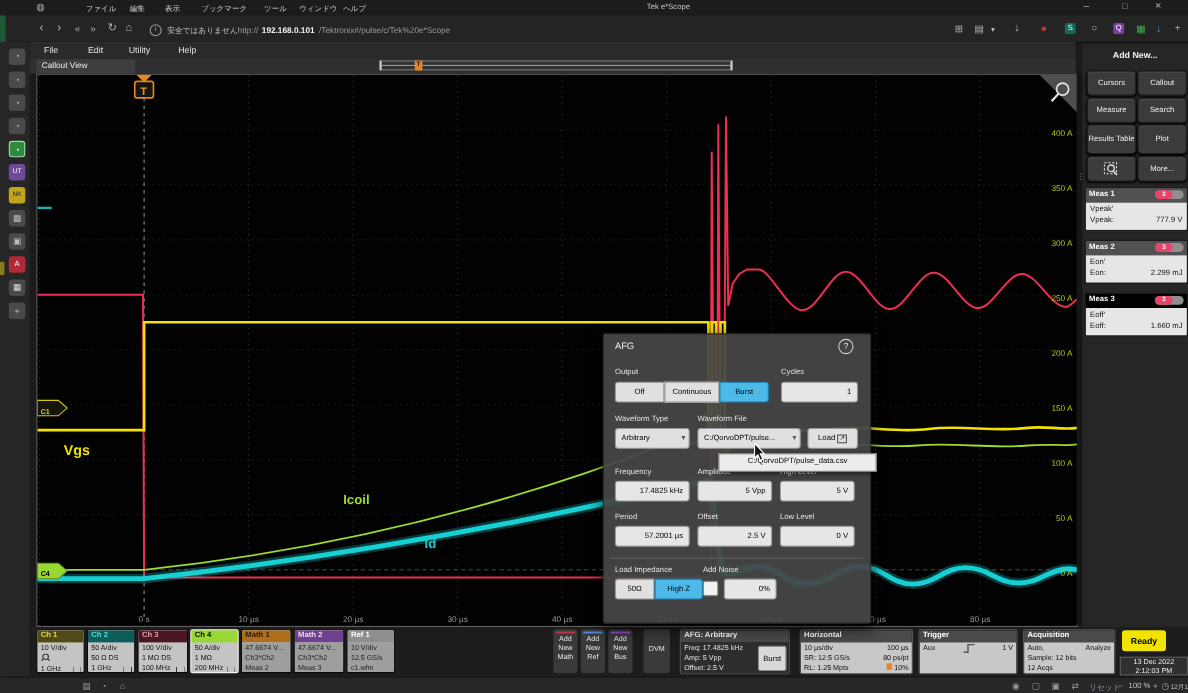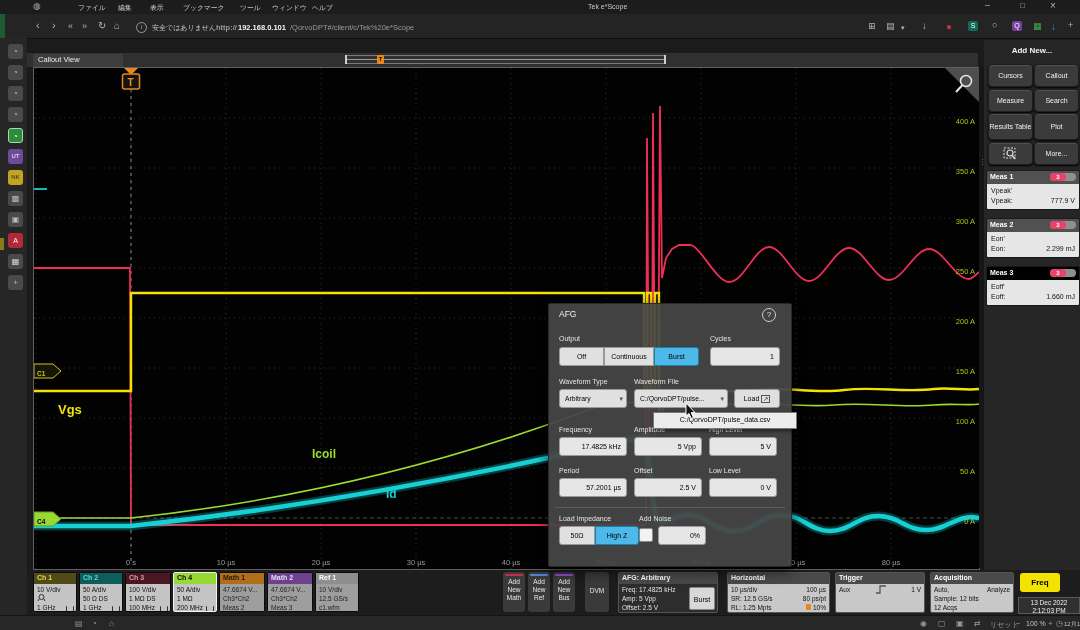--- a/index.html
+++ b/index.html
@@ -111,23 +111,23 @@
 
   <div id="navbar" class="a">
     <span class="a navico" style="left:36px;top:7px;font-size:11px;">‹</span>
     <span class="a navico" style="left:52px;top:7px;font-size:11px;">›</span>
     <span class="a navico" style="left:68px;top:8px;">«</span>
     <span class="a navico" style="left:82px;top:8px;">»</span>
     <span class="a navico" style="left:98px;top:7px;font-size:10px;">↻</span>
     <span class="a navico" style="left:114px;top:7px;font-size:10px;">⌂</span>
     <span class="a" style="left:136px;top:8px;width:9px;height:9px;border:1px solid #9a9a9a;border-radius:50%;color:#bbb;font-size:6px;text-align:center;line-height:9px;">i</span>
     <span class="a" style="left:152px;top:9px;color:#c2c2c2;font-size:7px;">安全ではありません</span>
-    <span class="a" style="left:216px;top:8.5px;color:#9a9a9a;font-size:7.5px;font-weight:bold;">http://</span>
+    <span class="a" style="left:216px;top:8.5px;color:#9a9a9a;font-size:7.5px;">http://</span>
     <span class="a" style="left:238px;top:8.5px;color:#f2f2f2;font-size:7.5px;font-weight:bold;">192.168.0.101</span>
-    <span class="a" style="left:290px;top:8.5px;color:#9a9a9a;font-size:7.5px;">/QorvoDPT#/client/c/Tek%20e*Scope</span>
+    <span class="a" style="left:290px;top:8.5px;color:#9a9a9a;font-size:7.5px;">/Tektronix#/pulse/c/Tek%20e*Scope</span>
     <span class="a navico" style="left:868px;top:8px;">⊞</span>
     <span class="a navico" style="left:886px;top:8px;">▤</span>
     <span class="a navico" style="left:901px;top:9px;font-size:7px;">▾</span>
     <span class="a navico" style="left:922px;top:7px;font-size:10px;">↓</span>
     <span class="a" style="left:946px;top:7px;color:#c03040;font-size:10px;">●</span>
     <span class="a chip" style="left:968px;top:7px;background:#0f6a5c;color:#fff;">S</span>
     <span class="a navico" style="left:992px;top:7px;">○</span>
     <span class="a chip" style="left:1012px;top:7px;background:#7a3fa0;color:#fff;">Q</span>
     <span class="a" style="left:1033px;top:7px;color:#3fae4a;font-size:9px;">▦</span>
     <span class="a" style="left:1051px;top:7px;color:#4a86d8;font-size:10px;">↓</span>
@@ -144,20 +144,26 @@
     <span class="tabico" style="top:111px;background:#6e4a9a;color:#fff;font-size:6px;">UT</span>
     <span class="tabico" style="top:132px;background:#c2a420;color:#222;font-size:6px;">NK</span>
     <span class="tabico" style="top:153px;">▩</span>
     <span class="tabico" style="top:174px;">▣</span>
     <span class="tabico" style="top:195px;background:#b02a3a;color:#fff;font-size:7px;">A</span>
     <span class="tabico" style="top:216px;color:#ddd;">▦</span>
     <span class="tabico" style="top:237px;">+</span>
     <span class="a" style="left:0;top:200px;width:4px;height:12px;background:#8a7a1e;"></span>
   </div>
 
+  <div id="appmenu" class="a">
+    <span class="a amenu" style="left:13px;top:3px;">File</span>
+    <span class="a amenu" style="left:53px;top:3px;">Edit</span>
+    <span class="a amenu" style="left:90px;top:3px;">Utility</span>
+    <span class="a amenu" style="left:135px;top:3px;">Help</span>
+  </div>
 
   <div id="wavehead" class="a"></div>
   <div id="wavetab" class="a">Callout View</div>
   <div id="ovbar" class="a">
     <div class="ovtop"></div>
     <div class="ovline"></div>
     <div class="ovbot"></div>
     <div id="ovtrig" class="a">T</div>
   </div>
 
@@ -420,21 +426,21 @@
     <div class="pb light">
       <div class="pbrow">
           <span>Auto,</span>
           <span>Analyze</span>
         </div>
       <div>Sample: 12 bits</div>
       <div>12 Acqs</div>
     </div>
   </div>
 
-  <div id="readybtn" class="a">Freq</div>
+  <div id="readybtn" class="a">Ready</div>
   <div id="datebox" class="a">
     <div>13 Dec 2022</div>
     <div>2:12:03 PM</div>
   </div>
 
   <div id="afg" class="a">
     <div class="a" style="left:10px;top:5px;font-size:8.5px;color:#f0f0f0;">AFG</div>
     <div id="helpq">?</div>
 
     <div class="dlbl" style="left:10px;top:31px;">Output</div>

